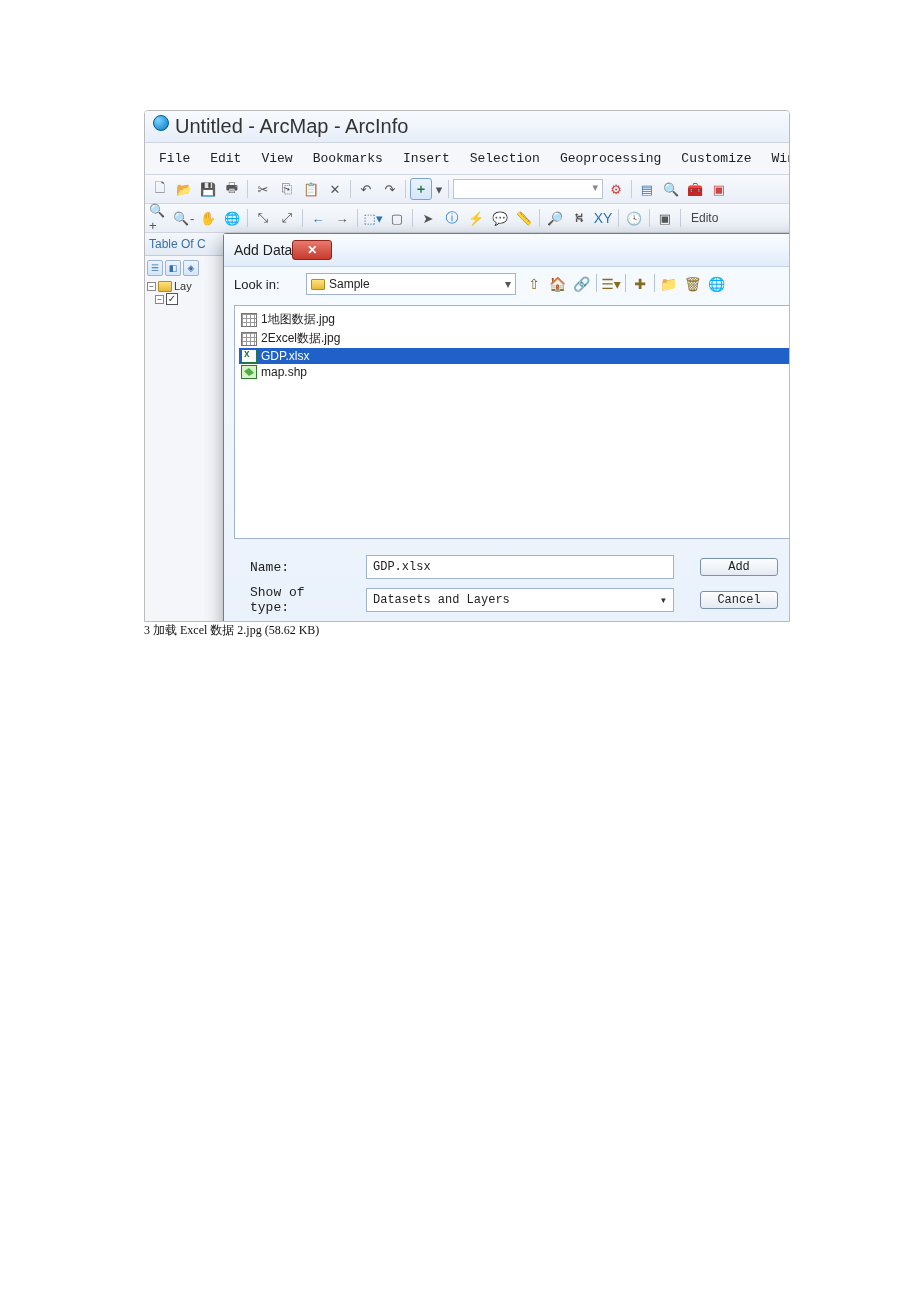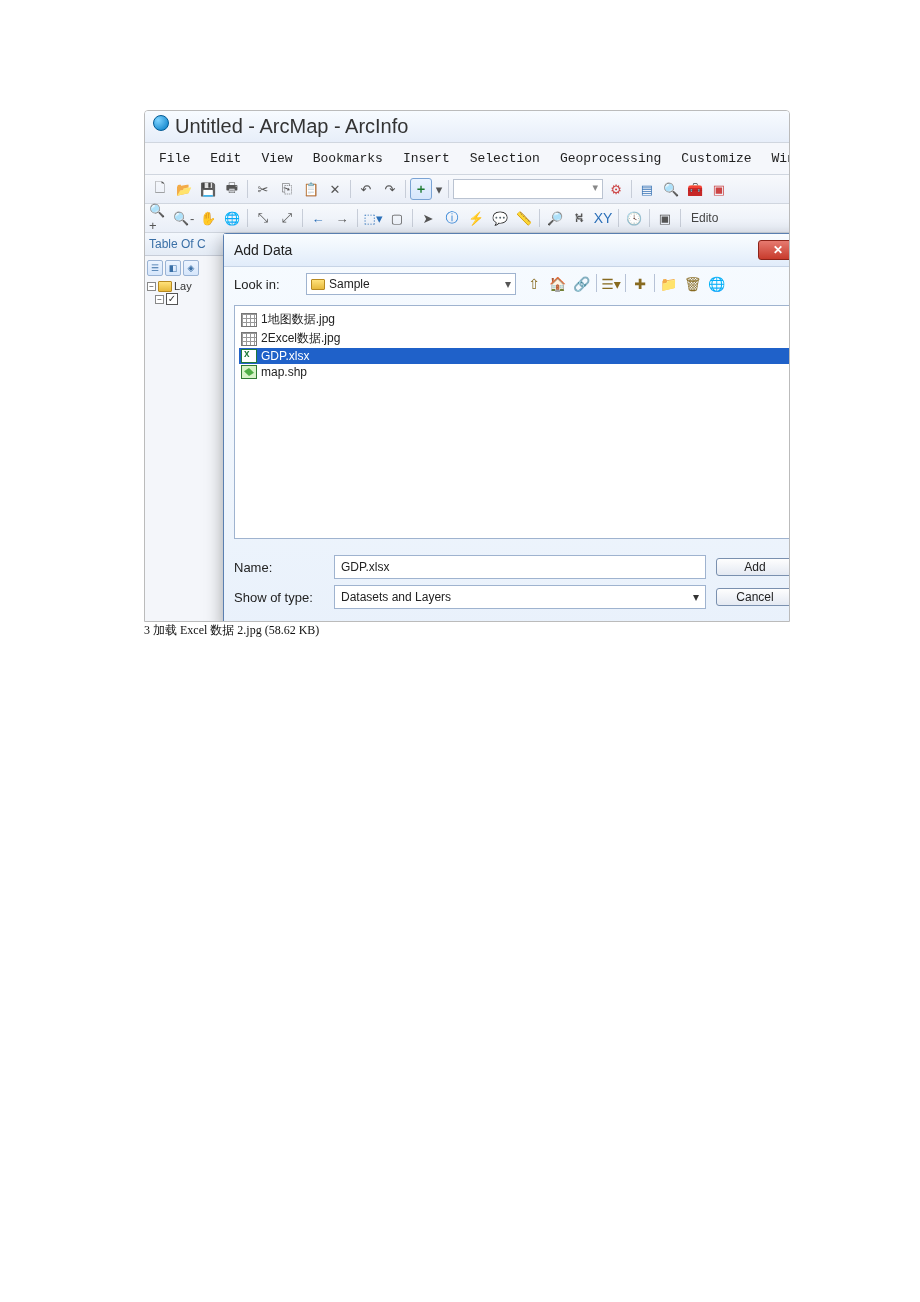--- a/index.html
+++ b/index.html
@@ -154,21 +154,21 @@
   .dialog {
     position: absolute;
     left: 78px; top: 0;
     width: 582px;
     background: linear-gradient(#f7fbff,#e9f1fb);
     border: 1px solid #5a7fb0;
     border-radius: 3px;
     box-shadow: 0 6px 18px rgba(0,0,0,0.35);
   }
   .dlg-titlebar {
-    display: flex; align-items:center; justify-content:space-between;
+    display: flex; align-items:center; 
     padding: 6px 6px 6px 10px;
     background: linear-gradient(#fafdff,#e1ecfa);
     border-bottom: 1px solid #c7d4e6;
     font-size: 14px;
   }
   .dlg-close {
     width: 40px; height: 20px;
     background: linear-gradient(#e67a70,#c73b2c);
     border: 1px solid #8d2319;
     border-radius: 3px;
@@ -256,21 +256,21 @@
   .shp-icon:before{
     content:"";
     position:absolute; inset:2px;
     background:#4fae46;
     clip-path: polygon(0 40%, 50% 0, 100% 60%, 50% 100%);
   }
   .dlg-bottom {
     padding: 6px 10px 12px 10px;
   }
   .dlg-bottom-row {
-    display:flex; align-items:center; gap:10px; margin:6px 0;
+    display:flex; align-items:center; gap:26px; margin:6px 16px;font-family:Liberation Mono, monospace;
   }
   .btm-label { width: 90px; font-size:13px; }
   .text-input, .type-select {
     flex:1; height:24px;
     border:1px solid #9fb3cf;
     background:#fff;
     padding:0 6px;
     font-size:12px;
     display:flex; align-items:center;
     position:relative;

